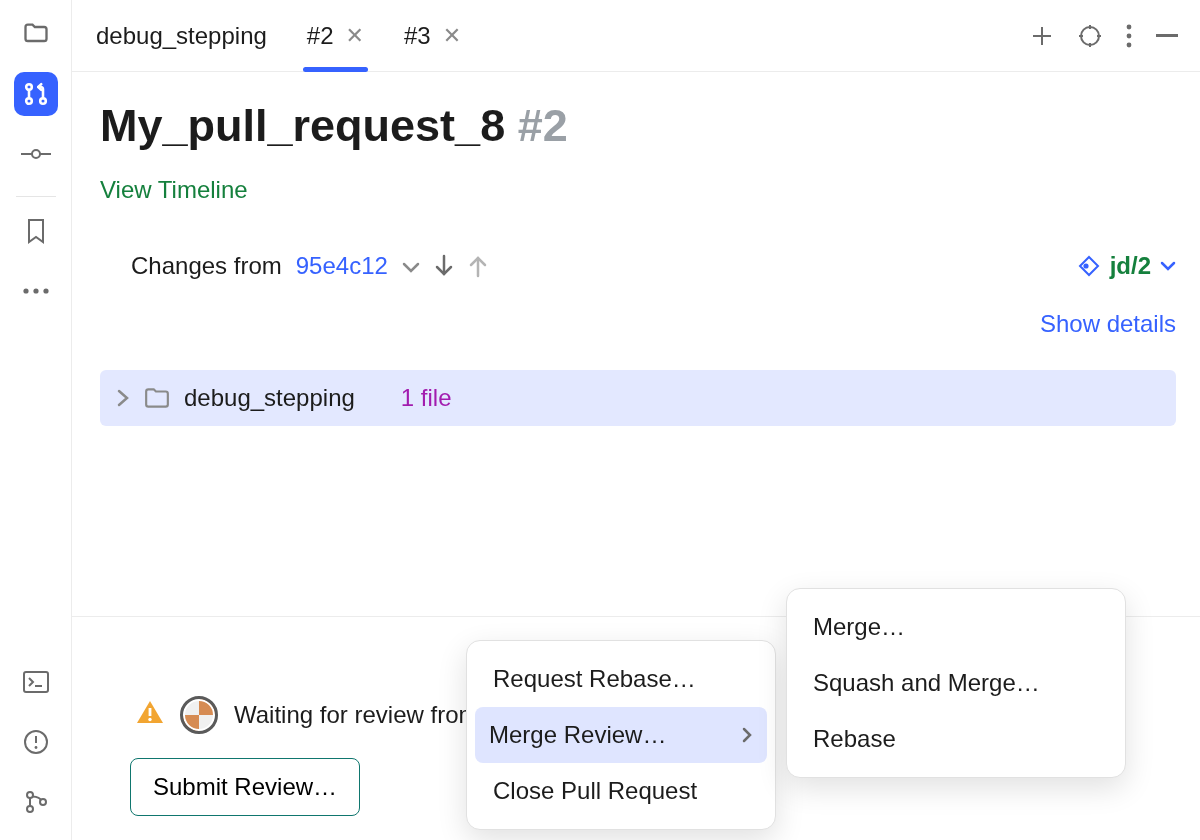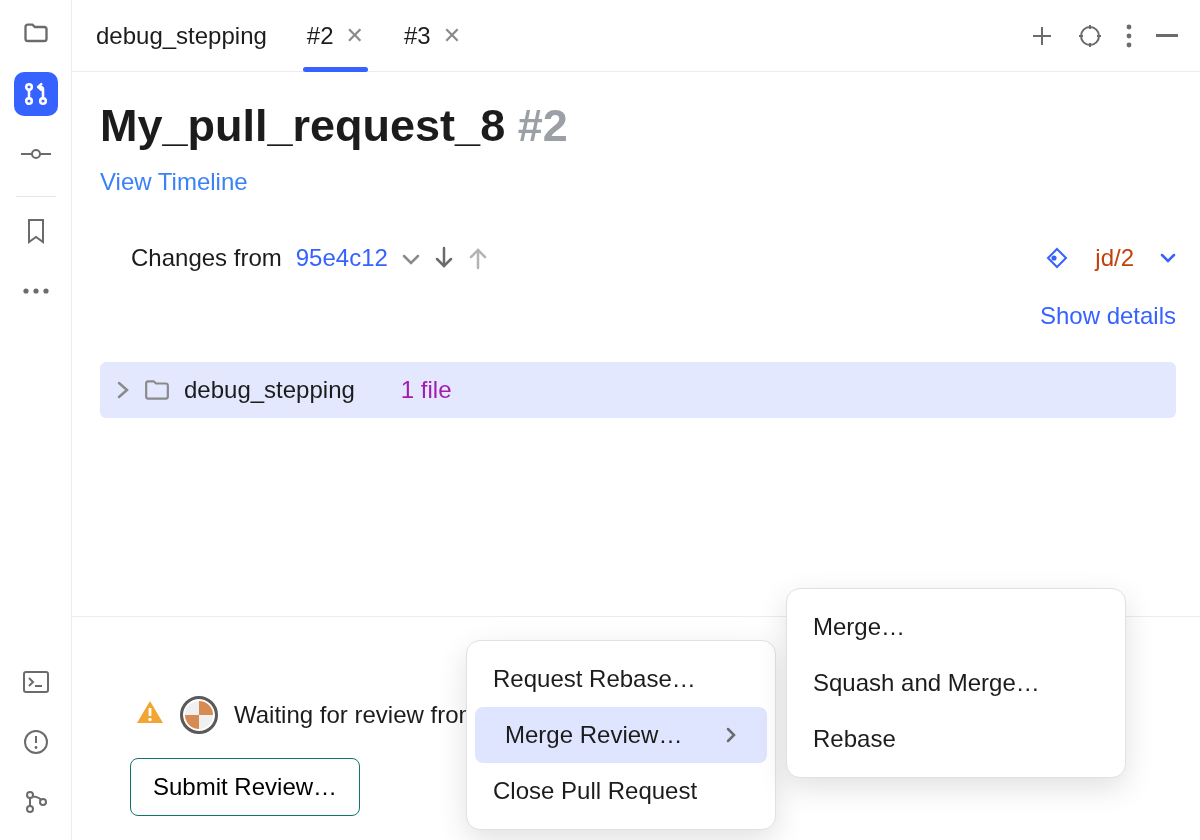--- a/index.html
+++ b/index.html
@@ -13,38 +13,38 @@
   .main { flex: 1; display: flex; flex-direction: column; }
   .tabs { display: flex; align-items: center; height: 72px; border-bottom: 1px solid #ececec; padding: 0 8px 0 4px; }
   .tab { display: flex; align-items: center; gap: 12px; padding: 0 20px; height: 100%; font-size: 24px; color: #1c1c1c; position: relative; cursor: pointer; }
   .tab .close { color: #8a8a8a; font-size: 22px; cursor: pointer; }
   .tab.active::after { content:""; position:absolute; bottom:-1px; left:16px; right:16px; height:5px; background:#3662ff; border-radius:3px; }
   .tabs-right { margin-left: auto; display:flex; gap: 24px; align-items:center; padding-right: 14px;}
   .ico { color:#6b6b6b; cursor:pointer; display:flex; }
   .content { flex:1; padding: 28px 24px 0 28px; position:relative; }
   .pr-title { font-size: 45px; font-weight: 700; }
   .pr-num { color:#9aa0a6; font-weight:700; }
-  .timeline-link { color:#3b82f6; font-size: 24px; margin-top: 16px; display:inline-block; cursor:pointer; }
+  .timeline-link { color:#15803d; font-size: 24px; margin-top: 24px; display:inline-block; cursor:pointer; }
   .changes-row { display:flex; align-items:center; gap: 14px; margin-top: 48px; font-size: 24px; }
   .changes-row .lbl { font-weight: 400; margin-left: 31px; }
   .changes-row .commit { color:#3662ff; }
   .chev { color:#8a8a8a; }
-  .row-right { margin-left:auto; display:flex; align-items:center; gap:26px; color:#c2410c; font-size:24px; cursor:pointer;}
+  .row-right { margin-left:auto; display:flex; align-items:center; gap:9px; color:#15803d; font-size:24px; cursor:pointer;font-weight:bold;}
   .commit-line { display:flex; align-items:center; margin-top: 30px; font-size: 24px;}
   .commit-line .details { margin-left:auto; color:#3662ff; cursor:pointer;}
   .file-band { margin-top: 32px; background:#e3e8ff; border-radius:6px; height:56px; display:flex; align-items:center; gap:14px; padding: 0 16px; font-size:24px; cursor:pointer;}
   .file-band .fc { color:#a21caf;margin-left:32px; }
   .footer { position:absolute; left:0; right:0; bottom:0; padding: 0 24px 24px 58px; }
   .reviewer-row { display:flex; align-items:center; gap:16px; font-size:24px; margin-bottom:24px; margin-left: 6px;}
   .avatar { width:38px; height:38px; border-radius:50%; border:3px solid #5a5a5a; background: repeating-conic-gradient(#d68b52 0 25%, #f0f0f0 0 50%); box-shadow: inset 0 0 0 2px #fff;}
   .warn { color:#f2a531; }
   .btn { border:1px solid #0f766e; background:#fff; border-radius:8px; padding: 14px 22px; font-size:24px; cursor:pointer; }
   .menu { position:absolute; background:#fff; border:1px solid #e1e1e1; border-radius:14px; box-shadow:0 10px 30px rgba(0,0,0,.12); padding:10px 0; font-size:24px;}
   .menu .mi { padding: 14px 26px; display:flex; align-items:center; gap:18px; cursor:pointer; white-space:nowrap;}
-  .menu .mi.sel { background:#dfe5ff; border-radius:8px; margin:0 8px; padding:14px 30px;}
+  .menu .mi.sel { background:#dfe5ff; border-radius:8px; margin:0 8px; padding:14px 14px;}
   .menu1 { left: 394px; bottom: 10px; width: 310px;}
   .menu2 { left: 714px; bottom: 62px; width: 340px;}
   .hr-top { position:absolute; left:0; right:0; top: 544px; height:1px; background:#ececec;}
 </style>
 </head>
 <body>
 
 <div class="root">
   <div class="sidebar">
     <div class="sb-btn">

